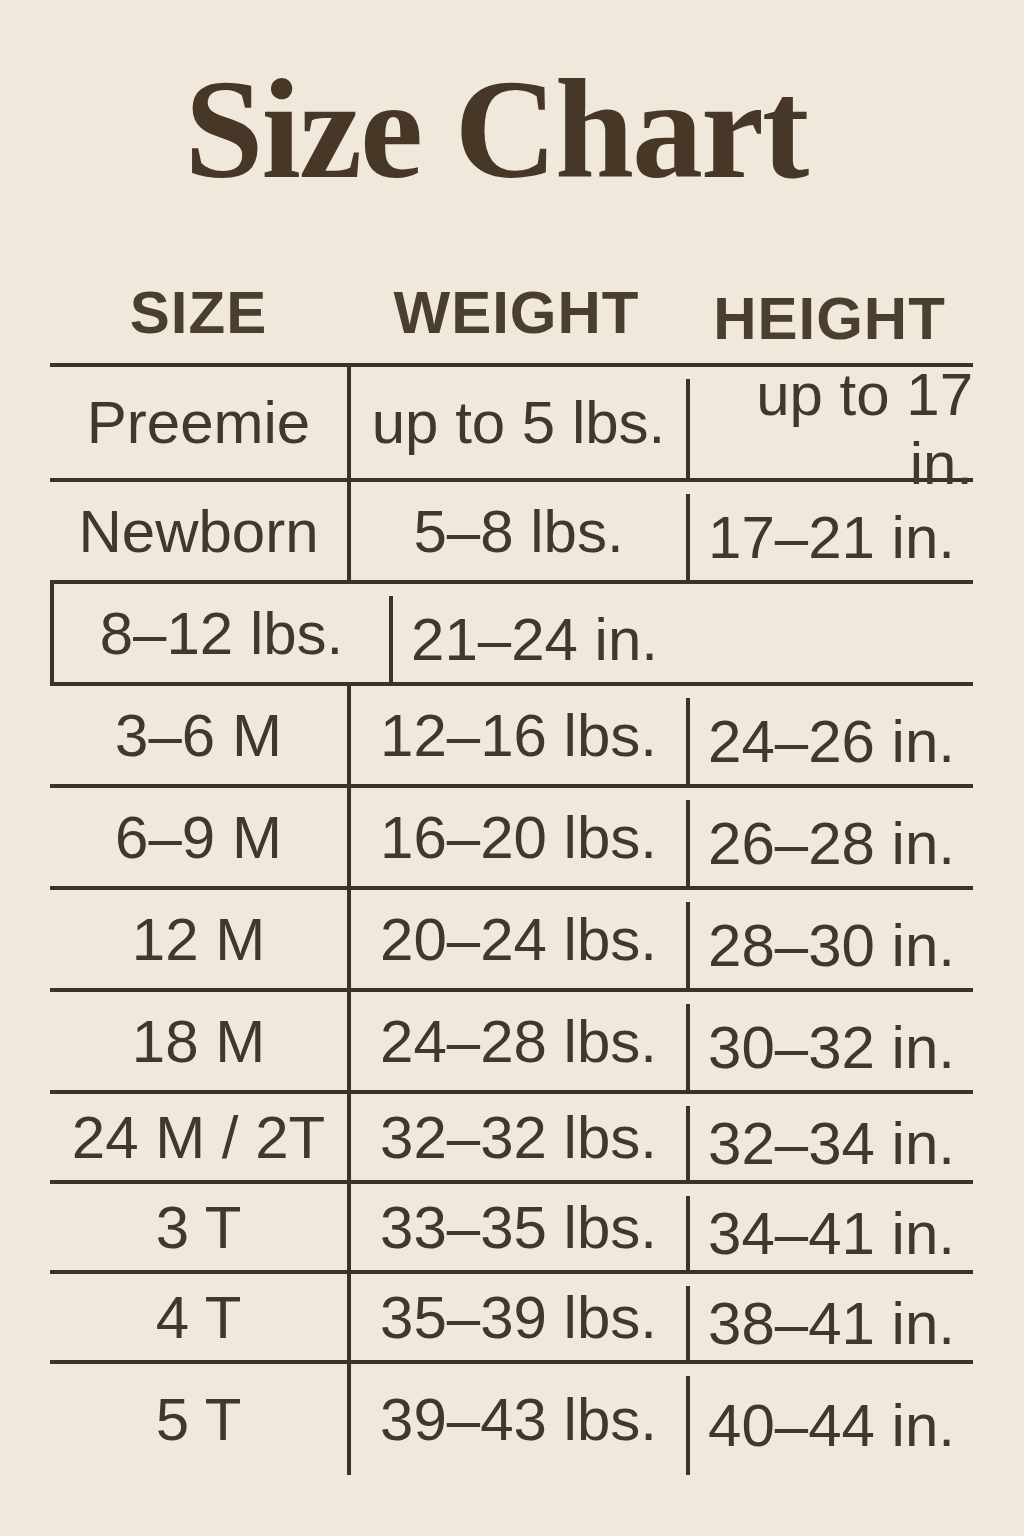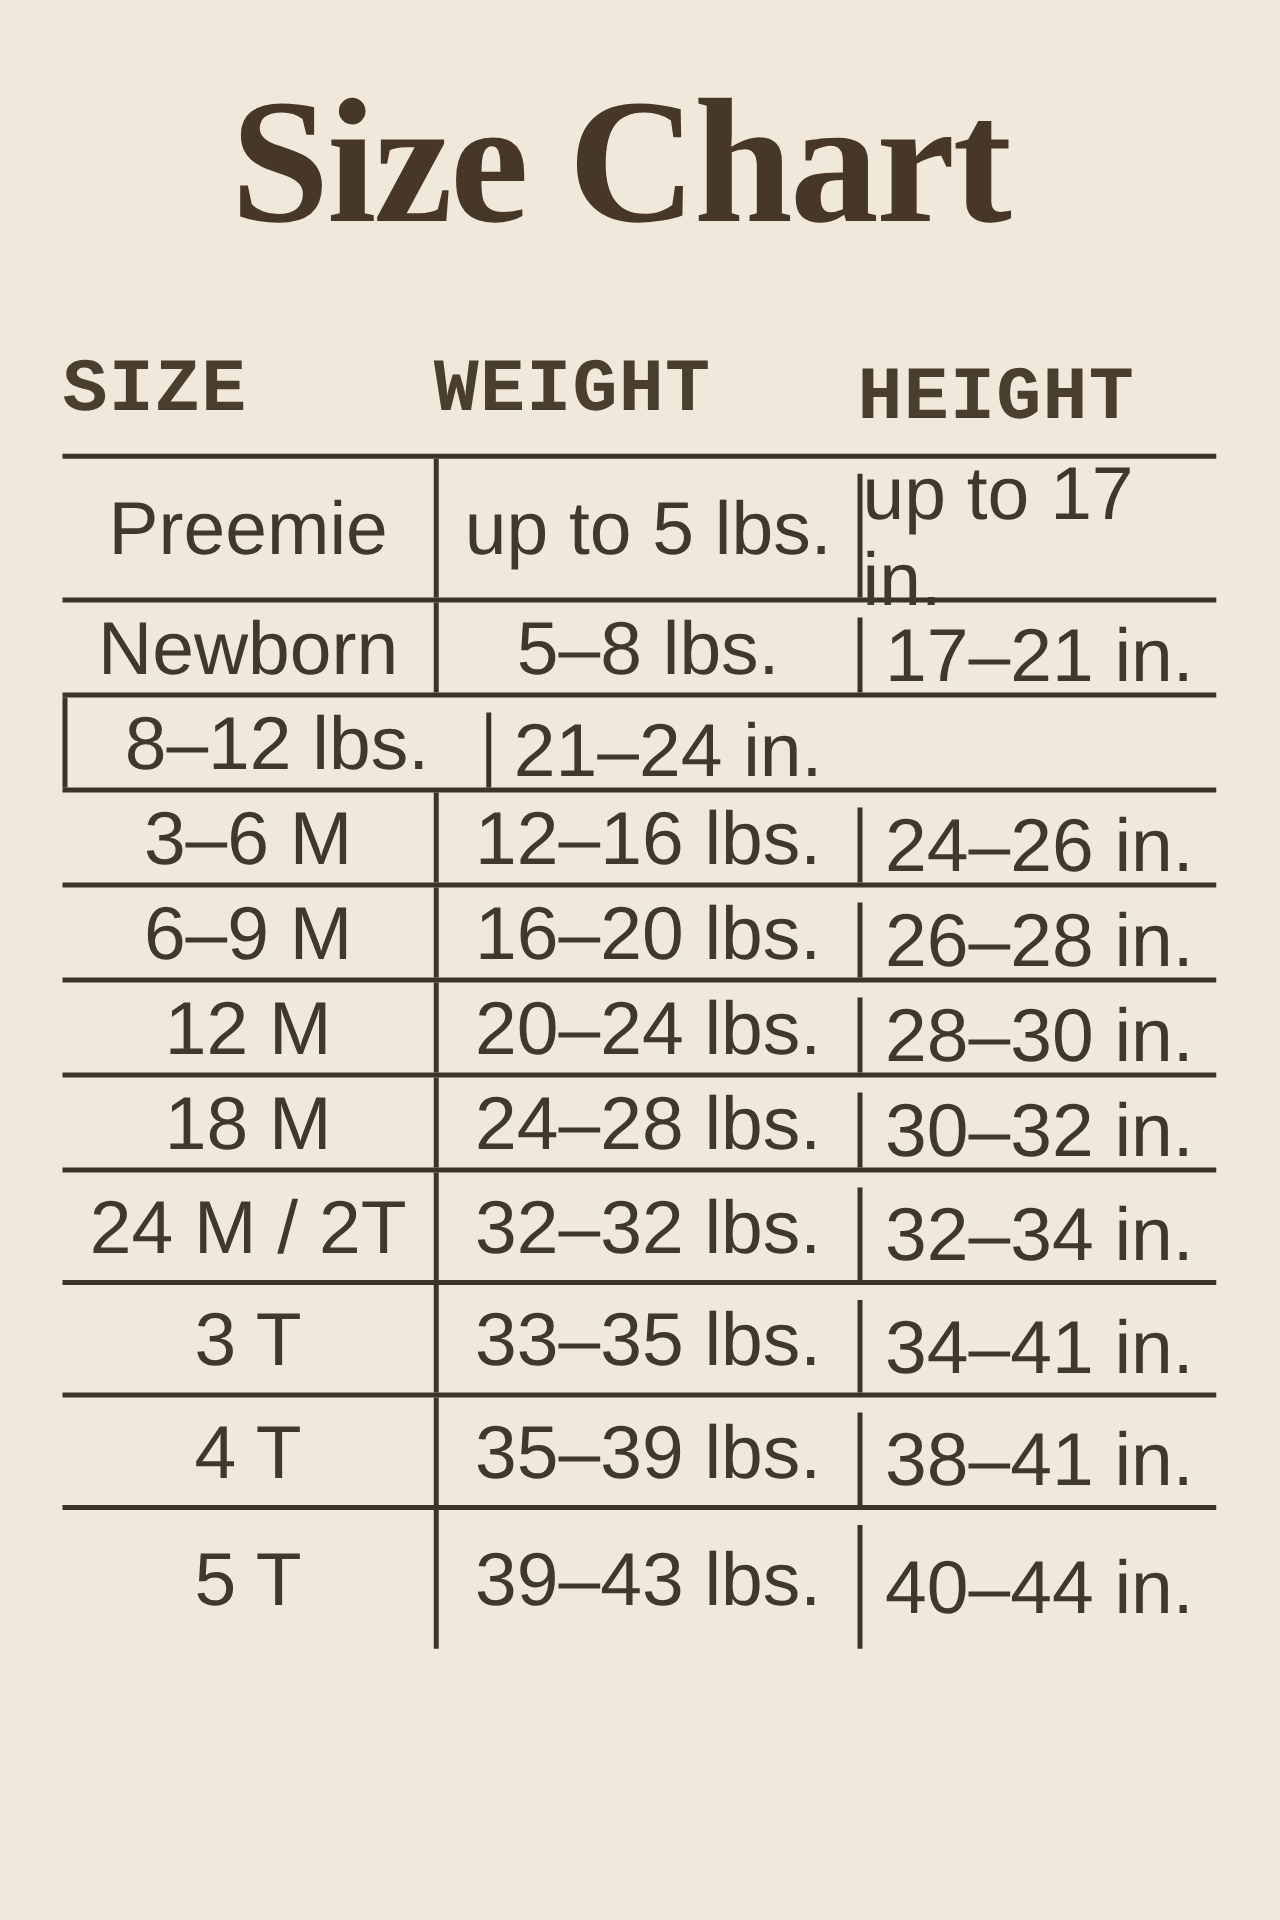--- a/index.html
+++ b/index.html
@@ -34,52 +34,53 @@
     position:absolute;
     left:50px; top:262px;
     width:923px;
   }
   .header-row{
     display:flex;
     height:101px;
     align-items:center;
   }
   .header-cell{
+    text-align:center;
     font-weight:bold;
     font-size:60px;
     letter-spacing:1px;
     color:var(--header);
-    font-family:Liberation Mono, monospace;
   }
   .col-1{width:297px;}
   .col-2{width:339px;}
   .col-3{width:287px;margin-top:12px;}
   .table-body{
     border-top:4px solid var(--line);
   }
   .row{
     display:flex;
-    height:76px;
+    height:102px;
     border-bottom:4px solid var(--line);
   }
   .row:nth-child(1){height:115px;}
   .row:nth-child(8),
   .row:nth-child(9),
   .row:nth-child(10){height:90px;}
   .row:nth-child(11){height:111px;border-bottom:none;}
   .cell{
     display:flex;
     align-items:center;
     justify-content:center;
     font-size:60px;
     color:var(--ink);
   }
   .cell.col-2,
   .cell.col-3{
     border-left:4px solid var(--line);
+    text-align:right;
   }
 </style>
 </head>
 <body>
 
 <h1 class="page-title">Size Chart</h1>
 
 <div class="size-table">
 
   <div class="header-row">

